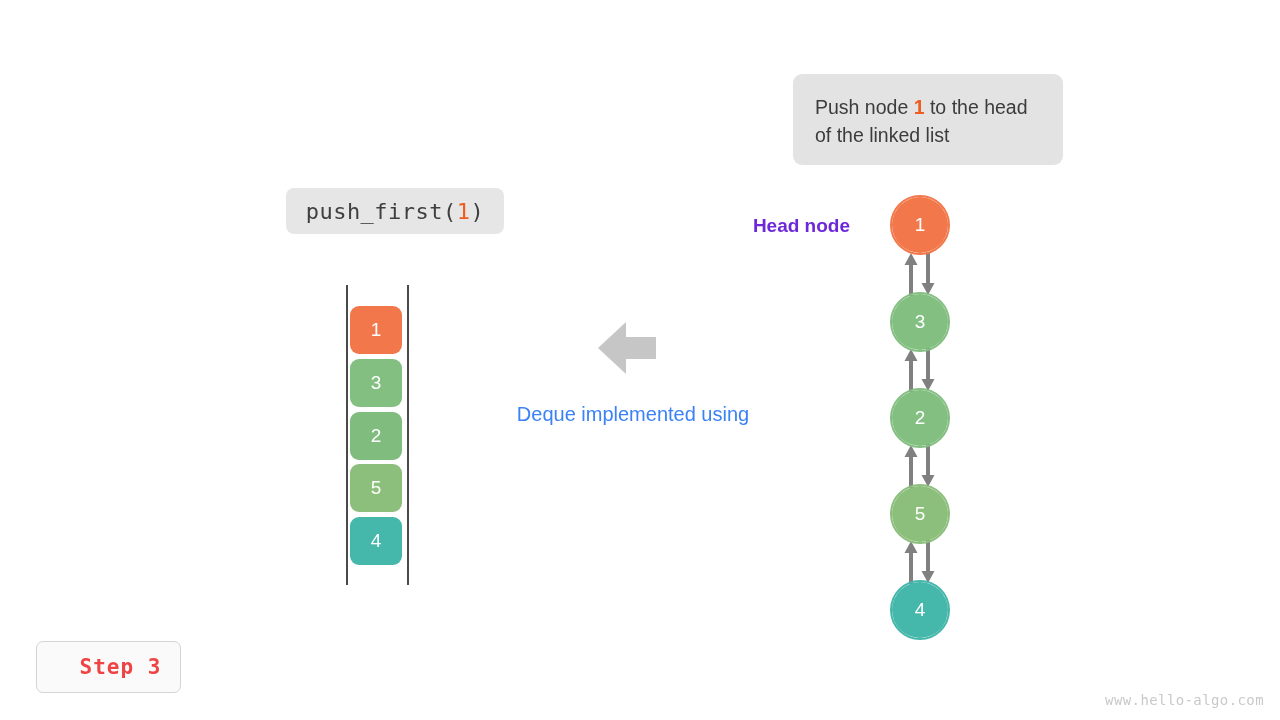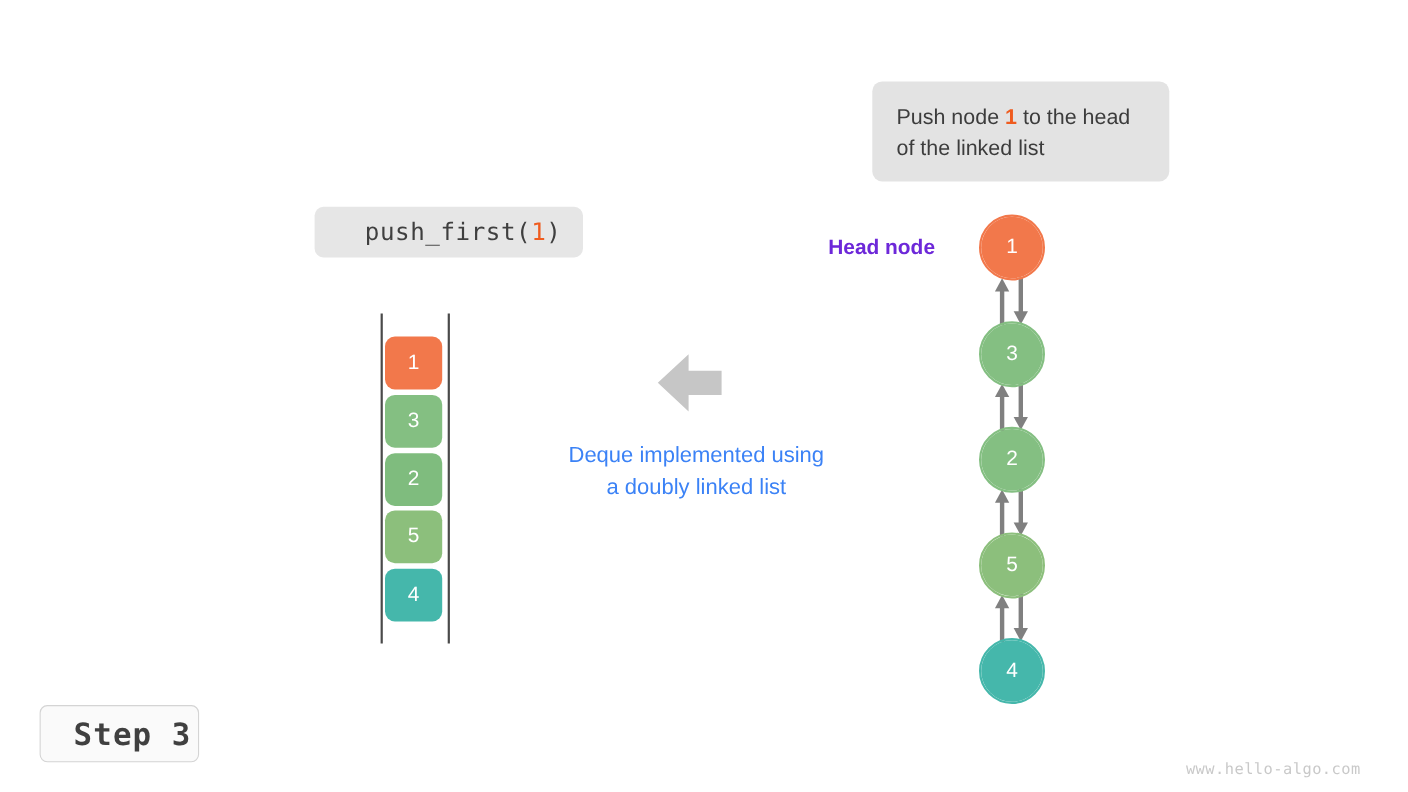--- a/index.html
+++ b/index.html
@@ -45,21 +45,20 @@
     position: absolute;
     left: 286px;
     top: 188px;
     width: 218px;
     height: 46px;
     background: #e6e6e6;
     border-radius: 8px;
     display: flex;
     align-items: center;
     justify-content: center;
-    padding-left: 26px;
   }
   .code-text {
     font-family: "DejaVu Sans Mono", monospace;
     font-size: 22px;
     color: #3f3f3f;
     letter-spacing: 0.5px;
     white-space: pre;
   }
   .code-arg { color: #ef5c1f; }
 
@@ -73,32 +72,32 @@
     background: #fafafa;
     border: 1px solid #d4d4d4;
     border-radius: 7px;
     display: flex;
     align-items: center;
     justify-content: center;
     box-sizing: border-box;
   }
   .step-text {
     font-family: "DejaVu Sans Mono", monospace;
-    font-size: 28px;
+    font-size: 21px;
     font-weight: bold;
-    color: #404040;
+    color: #ef4444;
     letter-spacing: 1px;
     white-space: pre;
     margin-left: 24px;
   }
 
   
   .watermark {
     position: absolute;
-    right: 43px;
+    right: 16px;
     bottom: 12px;
     font-family: "DejaVu Sans Mono", monospace;
     font-size: 14px;
     color: #c9c9c9;
     letter-spacing: 0.4px;
   }
 
   
   .stack-rail {
     position: absolute;
@@ -205,21 +204,20 @@
   </div>
 
   <div class="block-arrow">
     <svg width="62" height="56" viewBox="0 0 62 56">
       <polygon id="block-arrow-poly" points="2,28 30,2 30,17 60,17 60,39 30,39 30,54" fill="#c6c6c6"></polygon>
     </svg>
   </div>
 
   <div class="center-caption">
     <div>Deque implemented using</div>
-    <div>a doubly linked list</div>
   </div>
 
   <div class="ll-arrows" style="top:252px">
     <svg width="40" height="44" viewBox="0 0 40 44">
       <g class="lnk">
         <path d="M9,44 L9,12" stroke="#808080" stroke-width="4" fill="none"></path>
         <polygon points="9,1 2.5,13 15.5,13" fill="#808080"></polygon>
         <path d="M26,0 L26,32" stroke="#808080" stroke-width="4" fill="none"></path>
         <polygon points="26,43 19.5,31 32.5,31" fill="#808080"></polygon>
       </g>

